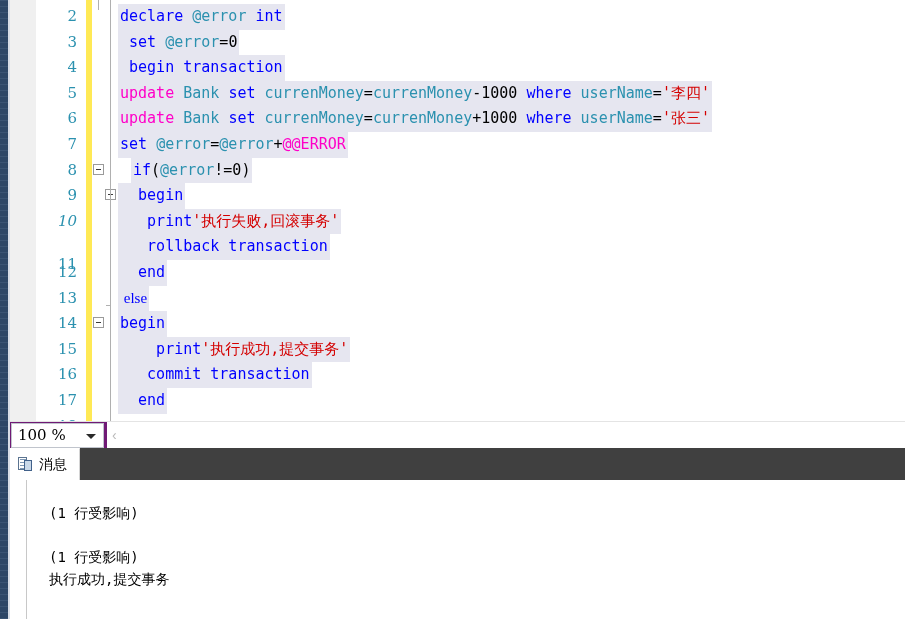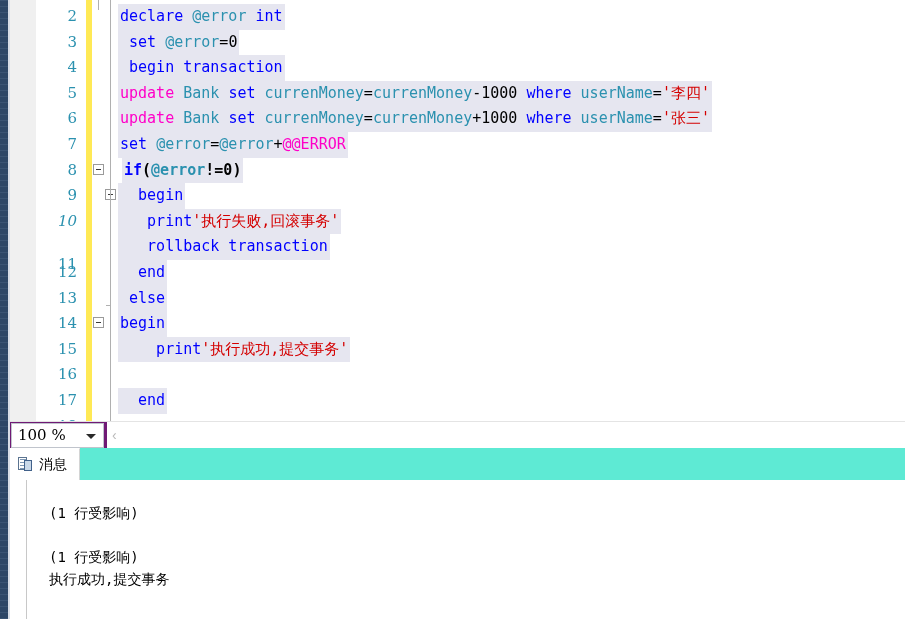--- a/index.html
+++ b/index.html
@@ -120,21 +120,21 @@
   }
   .zoom-rest{
     position:absolute;left:97px;top:0;right:0;height:27px;
     background:#ffffff;
     border-left:1px solid #ffffff;
   }
 
   
   .tabbar{
     position:absolute;left:10px;top:448px;width:895px;height:32px;
-    background:#5eead4;
+    background:#404040;
     border-bottom:1px solid #dcdcdc;
   }
   .tab{
     position:absolute;left:0px;top:0;height:32px;
     background:#ffffff;
     border-right:1px solid #d4d4d4;
     border-top:1px solid #ffffff;
     box-sizing:border-box;
     padding:0 12px 0 8px;
     display:flex;align-items:center;gap:6px;
@@ -222,28 +222,29 @@
         <div class="fold-vline" style="left: 18px; top: 196px; height: 110px;"></div>
         <div class="fold-hline" style="left: 14px; top: 305px; width: 5px;"></div>
       </div>
     <div class="code-surface" id="codesurface">
         <div class="code-text sel" style="top: 4px; left: 0px;"><span class="t-kw">declare</span><span class="t-pln"> </span><span class="t-var">@error</span><span class="t-pln"> </span><span class="t-kw">int</span></div>
         <div class="code-text sel" style="top: 29.6px; left: 0px;"><span class="t-kw"> set </span><span class="t-var">@error</span><span class="t-pln">=</span><span class="t-num">0</span></div>
         <div class="code-text sel" style="top: 55.2px; left: 0px;"><span class="t-kw"> begin transaction</span></div>
         <div class="code-text sel" style="top: 80.8px; left: 0px;"><span class="t-kw2">update</span><span class="t-pln"> </span><span class="t-obj">Bank</span><span class="t-pln"> </span><span class="t-kw">set</span><span class="t-pln"> </span><span class="t-obj">currenMoney</span><span class="t-pln">=</span><span class="t-obj">currenMoney</span><span class="t-pln">-</span><span class="t-num">1000</span><span class="t-pln"> </span><span class="t-kw">where</span><span class="t-pln"> </span><span class="t-obj">userName</span><span class="t-pln">=</span><span class="t-str">'李四'</span></div>
         <div class="code-text sel" style="top: 106.4px; left: 0px;"><span class="t-kw2">update</span><span class="t-pln"> </span><span class="t-obj">Bank</span><span class="t-pln"> </span><span class="t-kw">set</span><span class="t-pln"> </span><span class="t-obj">currenMoney</span><span class="t-pln">=</span><span class="t-obj">currenMoney</span><span class="t-pln">+</span><span class="t-num">1000</span><span class="t-pln"> </span><span class="t-kw">where</span><span class="t-pln"> </span><span class="t-obj">userName</span><span class="t-pln">=</span><span class="t-str">'张三'</span></div>
         <div class="code-text sel" style="top: 132px; left: 0px;"><span class="t-kw">set</span><span class="t-pln"> </span><span class="t-var">@error</span><span class="t-pln">=</span><span class="t-var">@error</span><span class="t-pln">+</span><span class="t-kw2">@@ERROR</span></div>
-        <div class="code-text sel" style="top: 157.6px; left: 4px; font-weight: bold;"><span class="t-kw">if</span><span class="t-pln">(</span><span class="t-var">@error</span><span class="t-pln">!=</span><span class="t-num">0</span><span class="t-pln">)</span></div>
+        <div class="code-text sel" style="top: 157.6px; left: 13px;"><span class="t-kw">if</span><span class="t-pln">(</span><span class="t-var">@error</span><span class="t-pln">!=</span><span class="t-num">0</span><span class="t-pln">)</span></div>
         <div class="code-text sel" style="top: 183.2px; left: 0px;"><span class="t-kw">  begin</span></div>
         <div class="code-text sel" style="top: 208.8px; left: 0px;"><span class="t-kw">   print</span><span class="t-str">'执行失败,回滚事务'</span></div>
         <div class="code-text sel" style="top: 234.4px; left: 0px;"><span class="t-kw">   rollback transaction</span></div>
         <div class="code-text sel" style="top: 260px; left: 0px;"><span class="t-kw">  end</span></div>
-        <div class="code-text sel" style="top: 285.6px; left: 0px;"><span class="t-kw"> else</span></div>
+        <div class="code-text sel" style="top: 285.6px; left: 0px; font-family: Liberation Serif, serif;"><span class="t-kw"> else</span></div>
         <div class="code-text sel" style="top: 311.2px; left: 0px;"><span class="t-kw">begin</span></div>
         <div class="code-text sel" style="top: 336.8px; left: 0px;"><span class="t-kw">    print</span><span class="t-str">'执行成功,提交事务'</span></div>
+        <div class="code-text sel" style="top: 362.4px; left: 0px;"><span class="t-kw">   commit transaction</span></div>
         <div class="code-text sel" style="top: 388px; left: 0px;"><span class="t-kw">  end</span></div>
         <div class="code-text" style="top: 413.6px; left: 0px;"></div>
       </div>
   </div>
 
   <div class="zoom-strip">
     <div class="zoom-rest"></div>
     <div class="zoom-combo">
       <span class="zoom-val">100 %</span>
       <span class="zoom-caret"></span>

